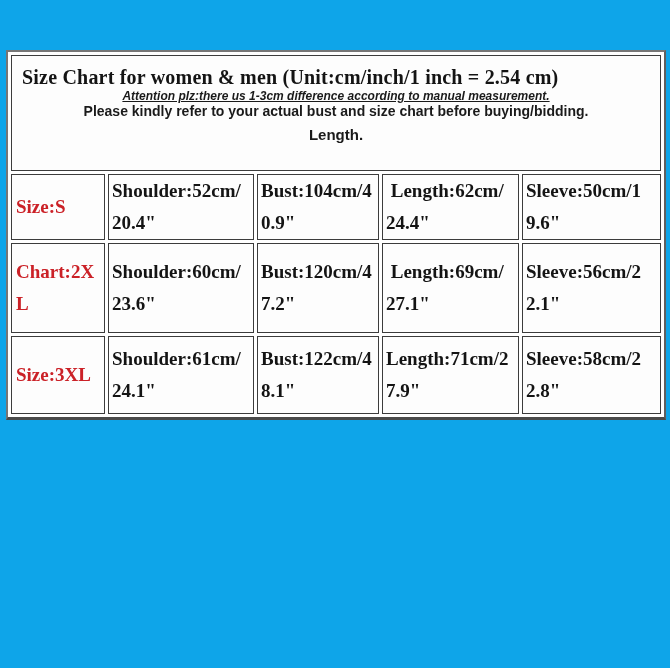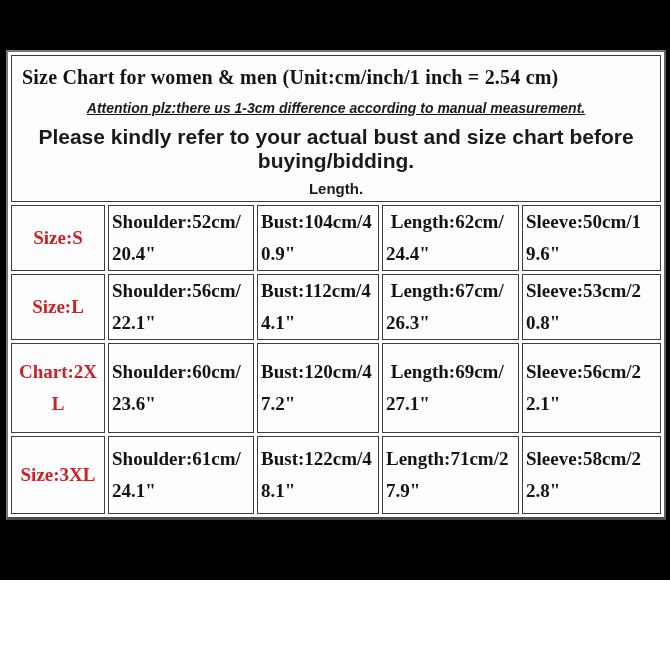--- a/index.html
+++ b/index.html
@@ -1,20 +1,20 @@
 <!DOCTYPE html>
 <html><head>
 <meta charset="utf-8">
 <style>
   html,body{margin:0;padding:0;background:#ffffff;}
   *{box-sizing:border-box;}
   .canvas{
     position:relative;
-    width:670px;height:580px;
-    background:#000000;
+    width:670px;height:668px;
+    background:#0ea5e9;
     font-family:"Liberation Serif", serif;
     overflow:hidden;
   }
   table.size-chart{
     position:absolute;
     left:6px;top:50px;
     width:656px;
     table-layout:fixed;
     border-collapse:separate;
     border-spacing:3px;
@@ -41,32 +41,31 @@
     color:#141414;
     text-align:left;
     margin:4px 0 0 2px;
     letter-spacing:0.2px;
   }
   .attention-note{
     font-family:"Liberation Sans", sans-serif;
     font-weight:bold;
     font-style:italic;
     text-decoration:underline;
-    font-size:14px;
+    font-size:12px;
     color:#1a1a1a;
     text-align:center;
-    margin-top:11px;
+    margin-top:0;
   }
   .purchase-note{
     font-family:"Liberation Sans", sans-serif;
     font-weight:bold;
-    font-size:21px;
+    font-size:14px;
     color:#1a1a1a;
     text-align:center;
-    margin-top:9px;
   }
   .thanks-note{
     font-family:"Liberation Sans", sans-serif;
     font-weight:bold;
     font-size:15px;
     color:#1a1a1a;
     text-align:center;
     margin-top:7px;
   }
   tr.data-row td{
@@ -77,21 +76,20 @@
     word-break:break-all;
   }
   tr.data-row{height:66px;}
   tr.row-2xl{height:90px;}
   tr.row-3xl{height:78px;border-radius:10px;}
   td.size-cell{
     color:#cb2127;
     padding:0 4px 0 4px;
     white-space:nowrap;
     word-break:normal;
-    text-align:center;
   }
   td.shoulder-cell{padding:0 8px 0 3px;}
   td.bust-cell{padding:0 4px 0 3px;}
   td.length-cell{padding:0 9px 0 3px;}
   td.sleeve-cell{padding:0 14px 0 3px;}
 </style>
 </head>
 <body>
 
 <div class="canvas">
@@ -115,27 +113,20 @@
 
       <tr class="data-row">
         <td class="size-cell">Size:S</td>
         <td class="shoulder-cell">Shoulder:52cm/20.4"</td>
         <td class="bust-cell">Bust:104cm/40.9"</td>
         <td class="length-cell"> Length:62cm/24.4"</td>
         <td class="sleeve-cell">Sleeve:50cm/19.6"</td>
       </tr>
 
 
-      <tr class="data-row">
-        <td class="size-cell">Size:L</td>
-        <td class="shoulder-cell">Shoulder:56cm/22.1"</td>
-        <td class="bust-cell">Bust:112cm/44.1"</td>
-        <td class="length-cell"> Length:67cm/26.3"</td>
-        <td class="sleeve-cell">Sleeve:53cm/20.8"</td>
-      </tr>
 
 
       <tr class="data-row row-2xl">
         <td class="size-cell">Chart:2XL</td>
         <td class="shoulder-cell">Shoulder:60cm/23.6"</td>
         <td class="bust-cell">Bust:120cm/47.2"</td>
         <td class="length-cell"> Length:69cm/27.1"</td>
         <td class="sleeve-cell">Sleeve:56cm/22.1"</td>
       </tr>
 

